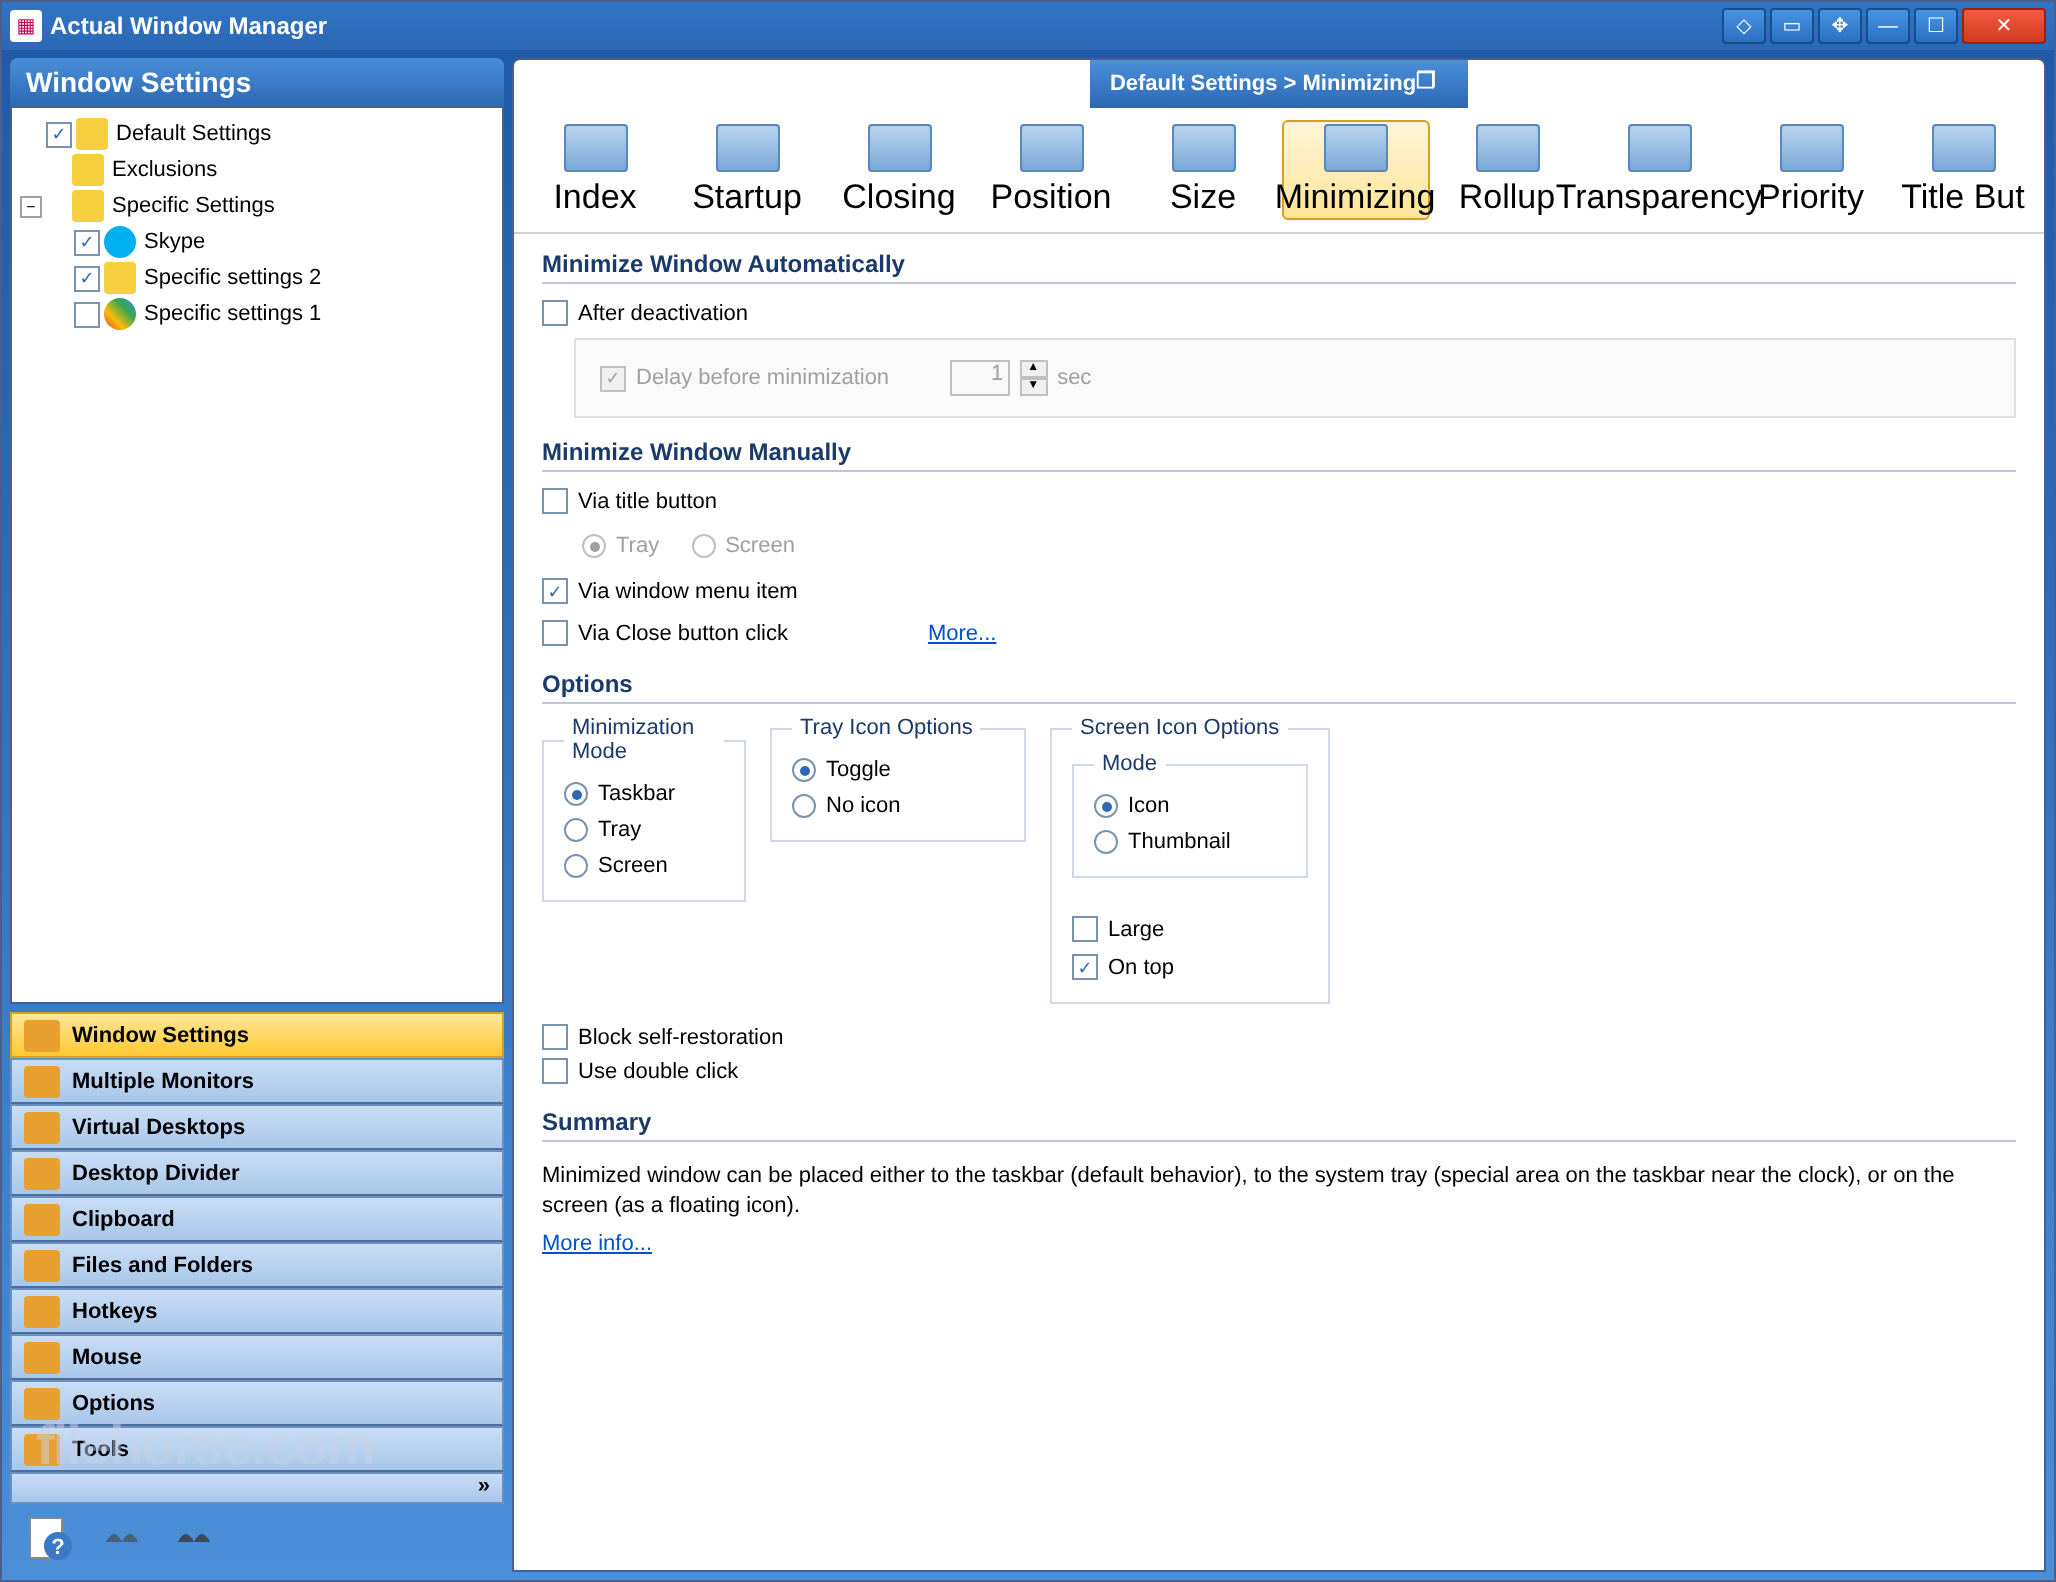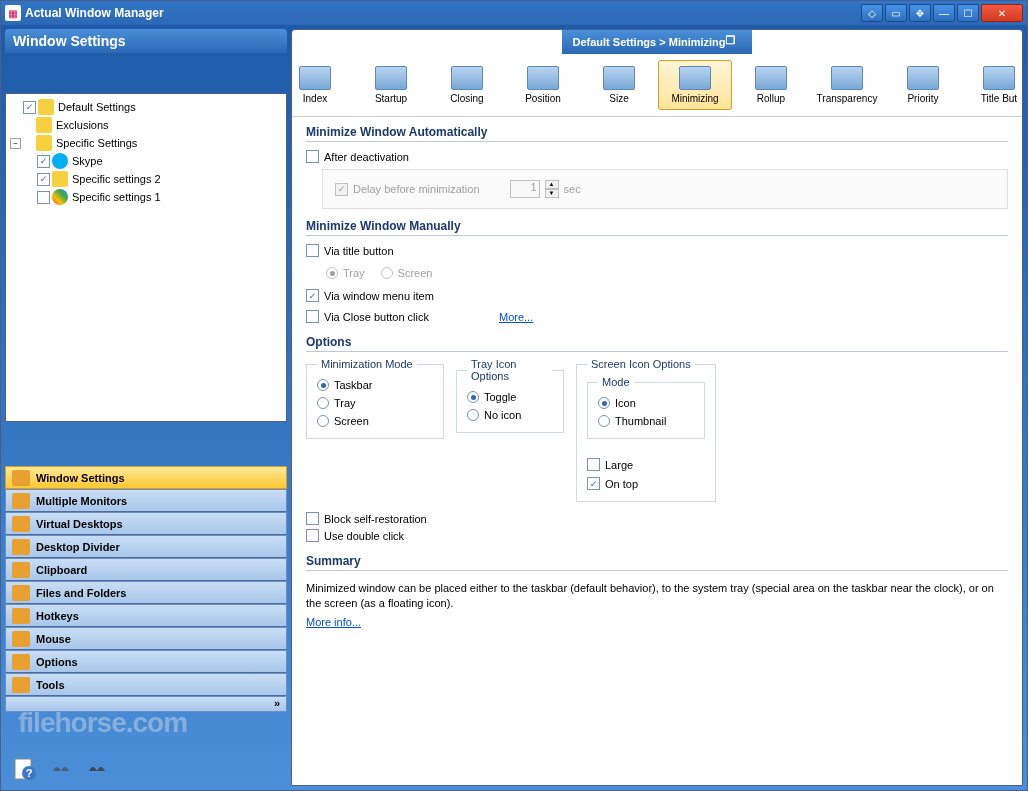--- a/index.html
+++ b/index.html
@@ -9,21 +9,21 @@
 
 .titlebar { height: 24px; background: linear-gradient(to bottom, #3175c4, #2c68b5); display: flex; align-items: center; padding: 0 4px; color: #fff; }
 .titlebar-icon { width: 16px; height: 16px; background: #fff; border-radius: 2px; margin-right: 4px; display:flex; align-items:center; justify-content:center; font-size:10px; color:#c05; }
 .titlebar-text { flex: 1; font-weight: bold; font-size: 12px; }
 .titlebar-btns { display: flex; gap: 2px; }
 .tbtn { width: 22px; height: 18px; background: linear-gradient(to bottom, #4894e8, #2c6fbf); border: 1px solid #1a4d8c; border-radius: 2px; display: flex; align-items: center; justify-content: center; color: #fff; font-size: 10px; cursor: pointer; }
 .tbtn.close { background: linear-gradient(to bottom, #f45b42, #d23b1f); border-color: #a02010; width: 42px; }
 
 .main-area { flex: 1; display: flex; background: linear-gradient(to bottom, #1e5aa8, #4a8fd8); padding: 4px; gap: 4px; }
 
-.left-panel { width: 282px; display: flex; flex-direction: column; gap: 40px; }
+.left-panel { width: 247px; display: flex; flex-direction: column; }
 .left-header { background: linear-gradient(to bottom, #4a8fd8, #2c68b5); color: #fff; font-weight: bold; font-size: 14px; padding: 4px 8px; border-radius: 4px 4px 0 0; }
 .tree-panel { background: #fff; flex: 1; padding: 4px; border: 1px solid #4a5f8e; overflow: auto; }
 .tree-item { display: flex; align-items: center; padding: 1px 0; gap: 2px; cursor: pointer; }
 .tree-expand { width: 11px; height: 11px; border: 1px solid #a0a0a0; display: flex; align-items: center; justify-content: center; font-size: 8px; background: #fff; }
 .tree-spacer { width: 11px; height: 11px; }
 .tree-check { width: 13px; height: 13px; border: 1px solid #7a94b0; background: #fff; display: flex; align-items: center; justify-content: center; font-size: 9px; color: #2c68b5; }
 .tree-icon { width: 16px; height: 16px; background: #f7d040; border-radius: 2px; }
 .tree-icon.skype { background: #00aff0; border-radius: 50%; }
 .tree-icon.chrome { background: linear-gradient(45deg,#ea4335,#fbbc05,#34a853,#4285f4); border-radius: 50%; }
 .tree-label { padding: 0 2px; }
@@ -39,21 +39,21 @@
 .footer-icon { width: 24px; height: 24px; cursor: pointer; }
 
 .right-panel { flex: 1; display: flex; flex-direction: column; background: #fff; border: 1px solid #4a5f8e; border-radius: 4px 4px 0 0; overflow: hidden; align-items: center; }
 .breadcrumb { background: linear-gradient(to bottom, #4a8fd8, #2c68b5); color: #fff; font-weight: bold; font-size: 13px; padding: 4px 10px; display: flex; align-items: center; }
 .breadcrumb-action { width: 16px; height: 16px; margin-left: auto; cursor: pointer; color:#fff; }
 
 .toolbar { display: flex; padding: 6px 8px; gap: 2px; border-bottom: 1px solid #d0d0d0; }
 .tool-btn { width: 74px; height: 50px; display: flex; flex-direction: column; align-items: center; justify-content: center; gap: 3px; border: 1px solid transparent; border-radius: 3px; cursor: pointer; }
 .tool-btn.active { background: linear-gradient(to bottom, #fff5d8, #ffe498); border-color: #d4a020; }
 .tool-icon { width: 32px; height: 24px; background: linear-gradient(to bottom, #b8d4f0, #7aa8d8); border: 1px solid #5a88b8; border-radius: 2px; position: relative; }
-.tool-label { font-size: 10px; }
+.tool-label { font-size: 17px; }
 
 .content { flex: 1; padding: 8px 14px; overflow: auto; }
 .section-title { font-weight: bold; font-size: 12px; color: #1a3a6a; border-bottom: 1px solid #c0c8d8; padding-bottom: 2px; margin-bottom: 6px; margin-top: 10px; }
 .section-title:first-child { margin-top: 0; }
 
 .check-row { display: flex; align-items: center; gap: 5px; padding: 2px 0; }
 .checkbox { width: 13px; height: 13px; border: 1px solid #7a94b0; background: #fff; display: flex; align-items: center; justify-content: center; font-size: 9px; color: #2c68b5; cursor: pointer; }
 .checkbox.disabled { background: #f0f0f0; border-color: #c0c0c0; color: #a0a0a0; }
 .radio { width: 12px; height: 12px; border: 1px solid #7a94b0; border-radius: 50%; display: flex; align-items: center; justify-content: center; cursor: pointer; }
 .radio.disabled { border-color: #c0c0c0; }
@@ -295,38 +295,38 @@
         </div>
         <div class="check-row" style="padding-top:6px">
           <span class="checkbox"></span>
           <span>Via Close button click</span>
           <span style="width:60px"></span>
           <span class="link">More...</span>
         </div>
 
         <div class="section-title">Options</div>
         <div class="options-row">
-          <fieldset style="width:138px">
+          <fieldset style="width:102px">
             <legend>Minimization Mode</legend>
             <div class="fieldset-item">
                 <span class="radio">
                   <span class="radio-dot"></span>
                 </span>
                 <span>Taskbar</span>
               </div>
             <div class="fieldset-item">
                 <span class="radio"></span>
                 <span>Tray</span>
               </div>
             <div class="fieldset-item">
                 <span class="radio"></span>
                 <span>Screen</span>
               </div>
           </fieldset>
-          <fieldset style="width:108px">
+          <fieldset style="width:128px">
             <legend>Tray Icon Options</legend>
             <div class="fieldset-item">
                 <span class="radio">
                   <span class="radio-dot"></span>
                 </span>
                 <span>Toggle</span>
               </div>
             <div class="fieldset-item">
                 <span class="radio"></span>
                 <span>No icon</span>

